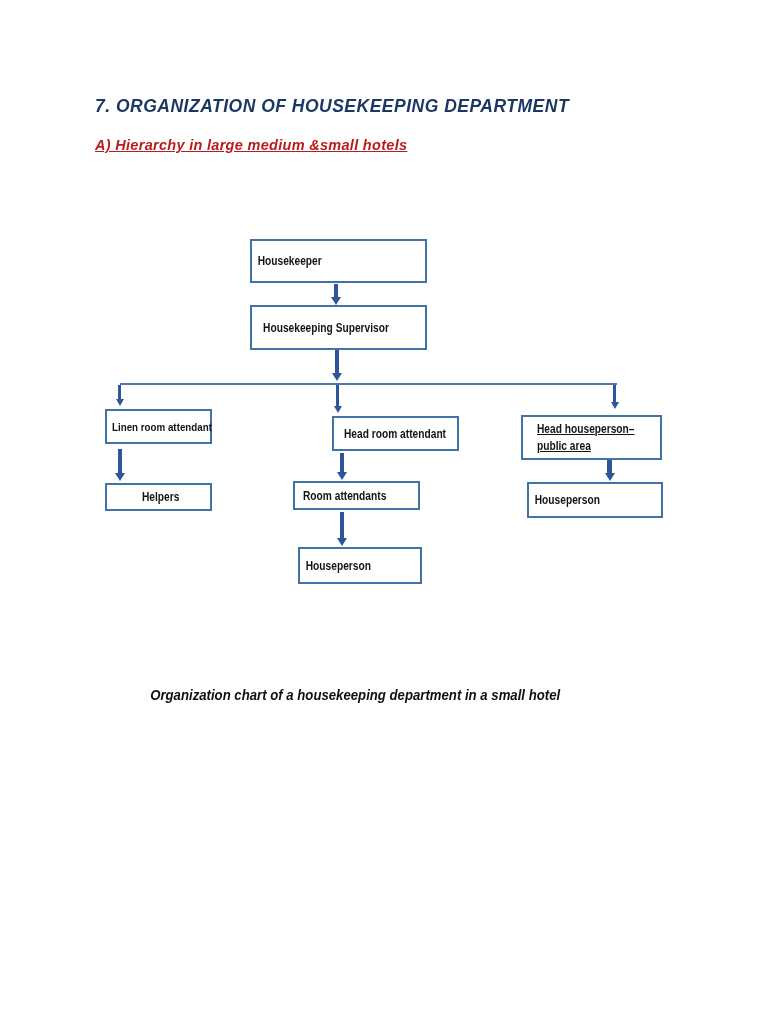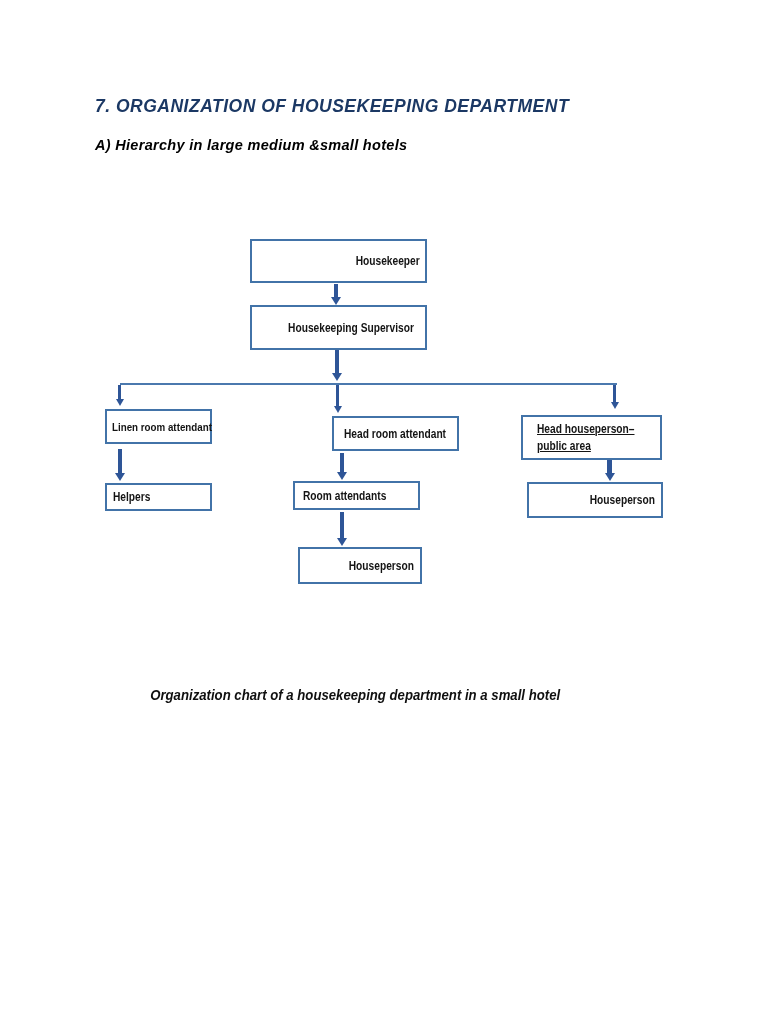--- a/index.html
+++ b/index.html
@@ -10,31 +10,31 @@
   }
   .page{position:absolute;inset:0;background:#ffffff;}
 
   .doc-title{
     position:absolute;left:95px;top:88px;width:560px;
     color:#1b3864;font-size:17.5px;font-weight:bold;font-style:italic;
     letter-spacing:0.5px;white-space:nowrap;margin-top:8px;
   }
   .doc-subtitle{
     position:absolute;left:95px;top:137px;width:480px;
-    color:#000000;font-size:14.5px;font-weight:bold;font-style:italic;
-    letter-spacing:0.3px;white-space:nowrap;
+    color:#b91c1c;font-size:14.5px;font-weight:bold;font-style:italic;
+    letter-spacing:0.3px;white-space:nowrap;text-decoration:underline;
   }
 
   .node{
     position:absolute;background:#ffffff;border:2px solid #4273a8;
     color:#141414;font-size:12px;font-weight:bold;
     display:flex;align-items:center;box-sizing:border-box;
     white-space:nowrap;
   }
-  .node.center{justify-content:flex-end;}
+  .node.center{justify-content:flex-start;}
   .cond{display:inline-block;transform:scaleX(0.85);}
   .cond-l{transform-origin:left center;}
   .cond-c{transform-origin:center center;}
 
   .arrow{position:absolute;background:#2e5597;width:4px;}
   .arrow::after{
     content:"";position:absolute;left:50%;top:100%;transform:translateX(-50%);
     width:0;height:0;border-left:5px solid transparent;border-right:5px solid transparent;
     border-top:8px solid #2e5597;
   }
@@ -87,21 +87,21 @@
     <span style="display:inline-block;text-decoration:underline;">
       <span class="cond cond-l" style="display:block;">Head houseperson–</span>
       <span class="cond cond-l" style="display:block;">public area</span>
     </span>
   </div>
 
   <div class="arrow" style="left:118px;top:449px;height:24px;"></div>
   <div class="arrow" style="left:340px;top:453px;height:19px;"></div>
   <div class="arrow thick" style="left:607px;top:460px;height:13px;"></div>
 
-  <div class="node" style="left:105px;top:483px;width:107px;height:28px;padding-left:6px;">
+  <div class="node" style="left:105px;top:483px;width:107px;height:28px;padding-left:12px;justify-content:center;">
     <span class="cond cond-l">Helpers</span>
   </div>
 
   <div class="node" style="left:293px;top:481px;width:127px;height:29px;padding-left:8px;text-align:center;">
     <span class="cond cond-l">Room attendants</span>
   </div>
 
   <div class="node center" style="left:527px;top:482px;width:136px;height:36px;">
     <span class="cond cond-c">Houseperson</span>
   </div>

